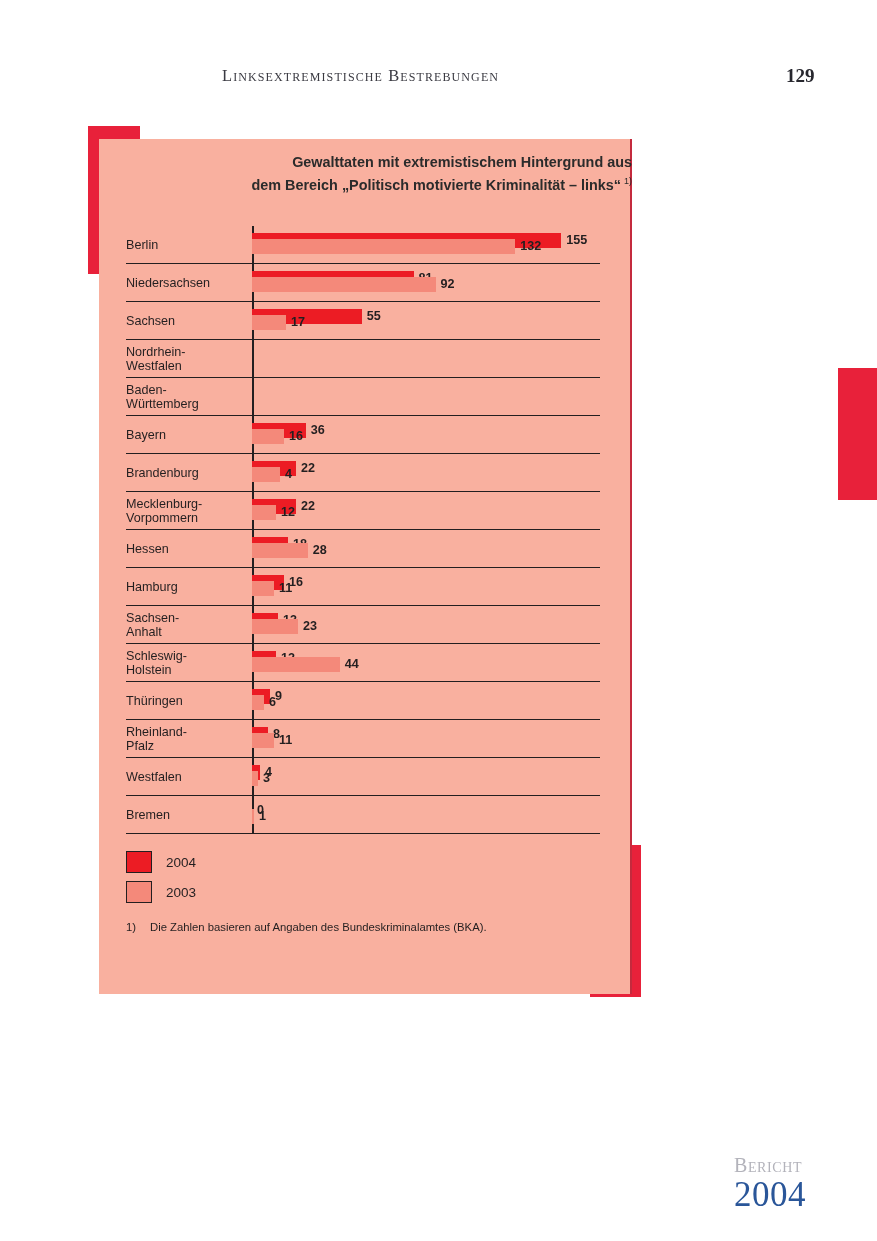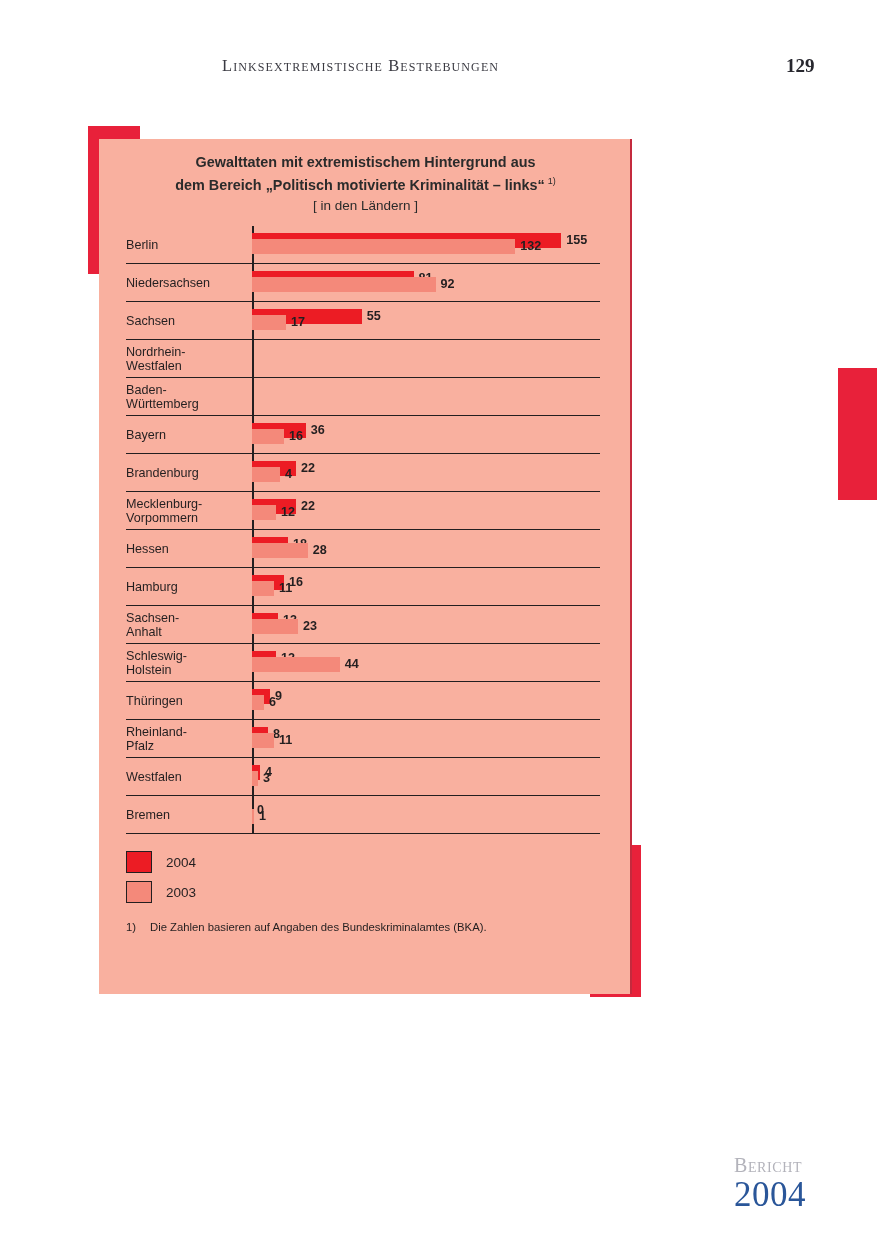--- a/index.html
+++ b/index.html
@@ -9,21 +9,21 @@
   body {
     width: 877px; height: 1241px;
     position: relative;
     font-family: "Liberation Sans", sans-serif;
     overflow: hidden;
   }
 
   
   #page-header {
     position: absolute;
-    left: 0; top: 56px;
+    left: 0; top: 66px;
     width: 760px;
     height: 32px;
     padding-left: 8px;
   }
   #header-title {
     position: absolute;
     left: 222px; top: 0;
     font-family: "Liberation Serif", serif;
     font-variant: small-caps;
     font-size: 16.5px;
@@ -69,21 +69,21 @@
     width: 533px; height: 855px;
     background: #f9b09f;
     border-right: 2px solid #c42a3d;
     box-sizing: border-box;
   }
 
   #chart-title {
     position: absolute;
     left: 0; top: 14px;
     width: 533px;
-    text-align: center;
+    text-align: right;
     color: #2b2b2b;
   }
   #chart-title .line {
     font-size: 14.4px;
     font-weight: bold;
     line-height: 19px;
     display: block;
   }
   #chart-title .sup {
     font-size: 9px;
@@ -225,21 +225,20 @@
 <div class="accent" id="accent-top-left"></div>
 <div class="accent" id="accent-top-left-arm"></div>
 <div class="accent" id="accent-bottom-right"></div>
 <div class="accent" id="accent-right-tab"></div>
 
 <div id="chart-panel">
 
   <div id="chart-title">
     <span class="line">Gewalttaten mit extremistischem Hintergrund aus</span>
     <span class="line"><span>dem Bereich „Politisch motivierte Kriminalität – links“</span><span class="sup">1)</span></span>
-    <span id="chart-subtitle">[ in den Ländern ]</span>
   </div>
 
   <div id="plot-area">
     <div id="axis-line" style="height: 608px;"></div>
 
   <div class="bar-row">
         <div class="row-label">
           <span>Berlin</span>
         </div>
         <div class="bars">

